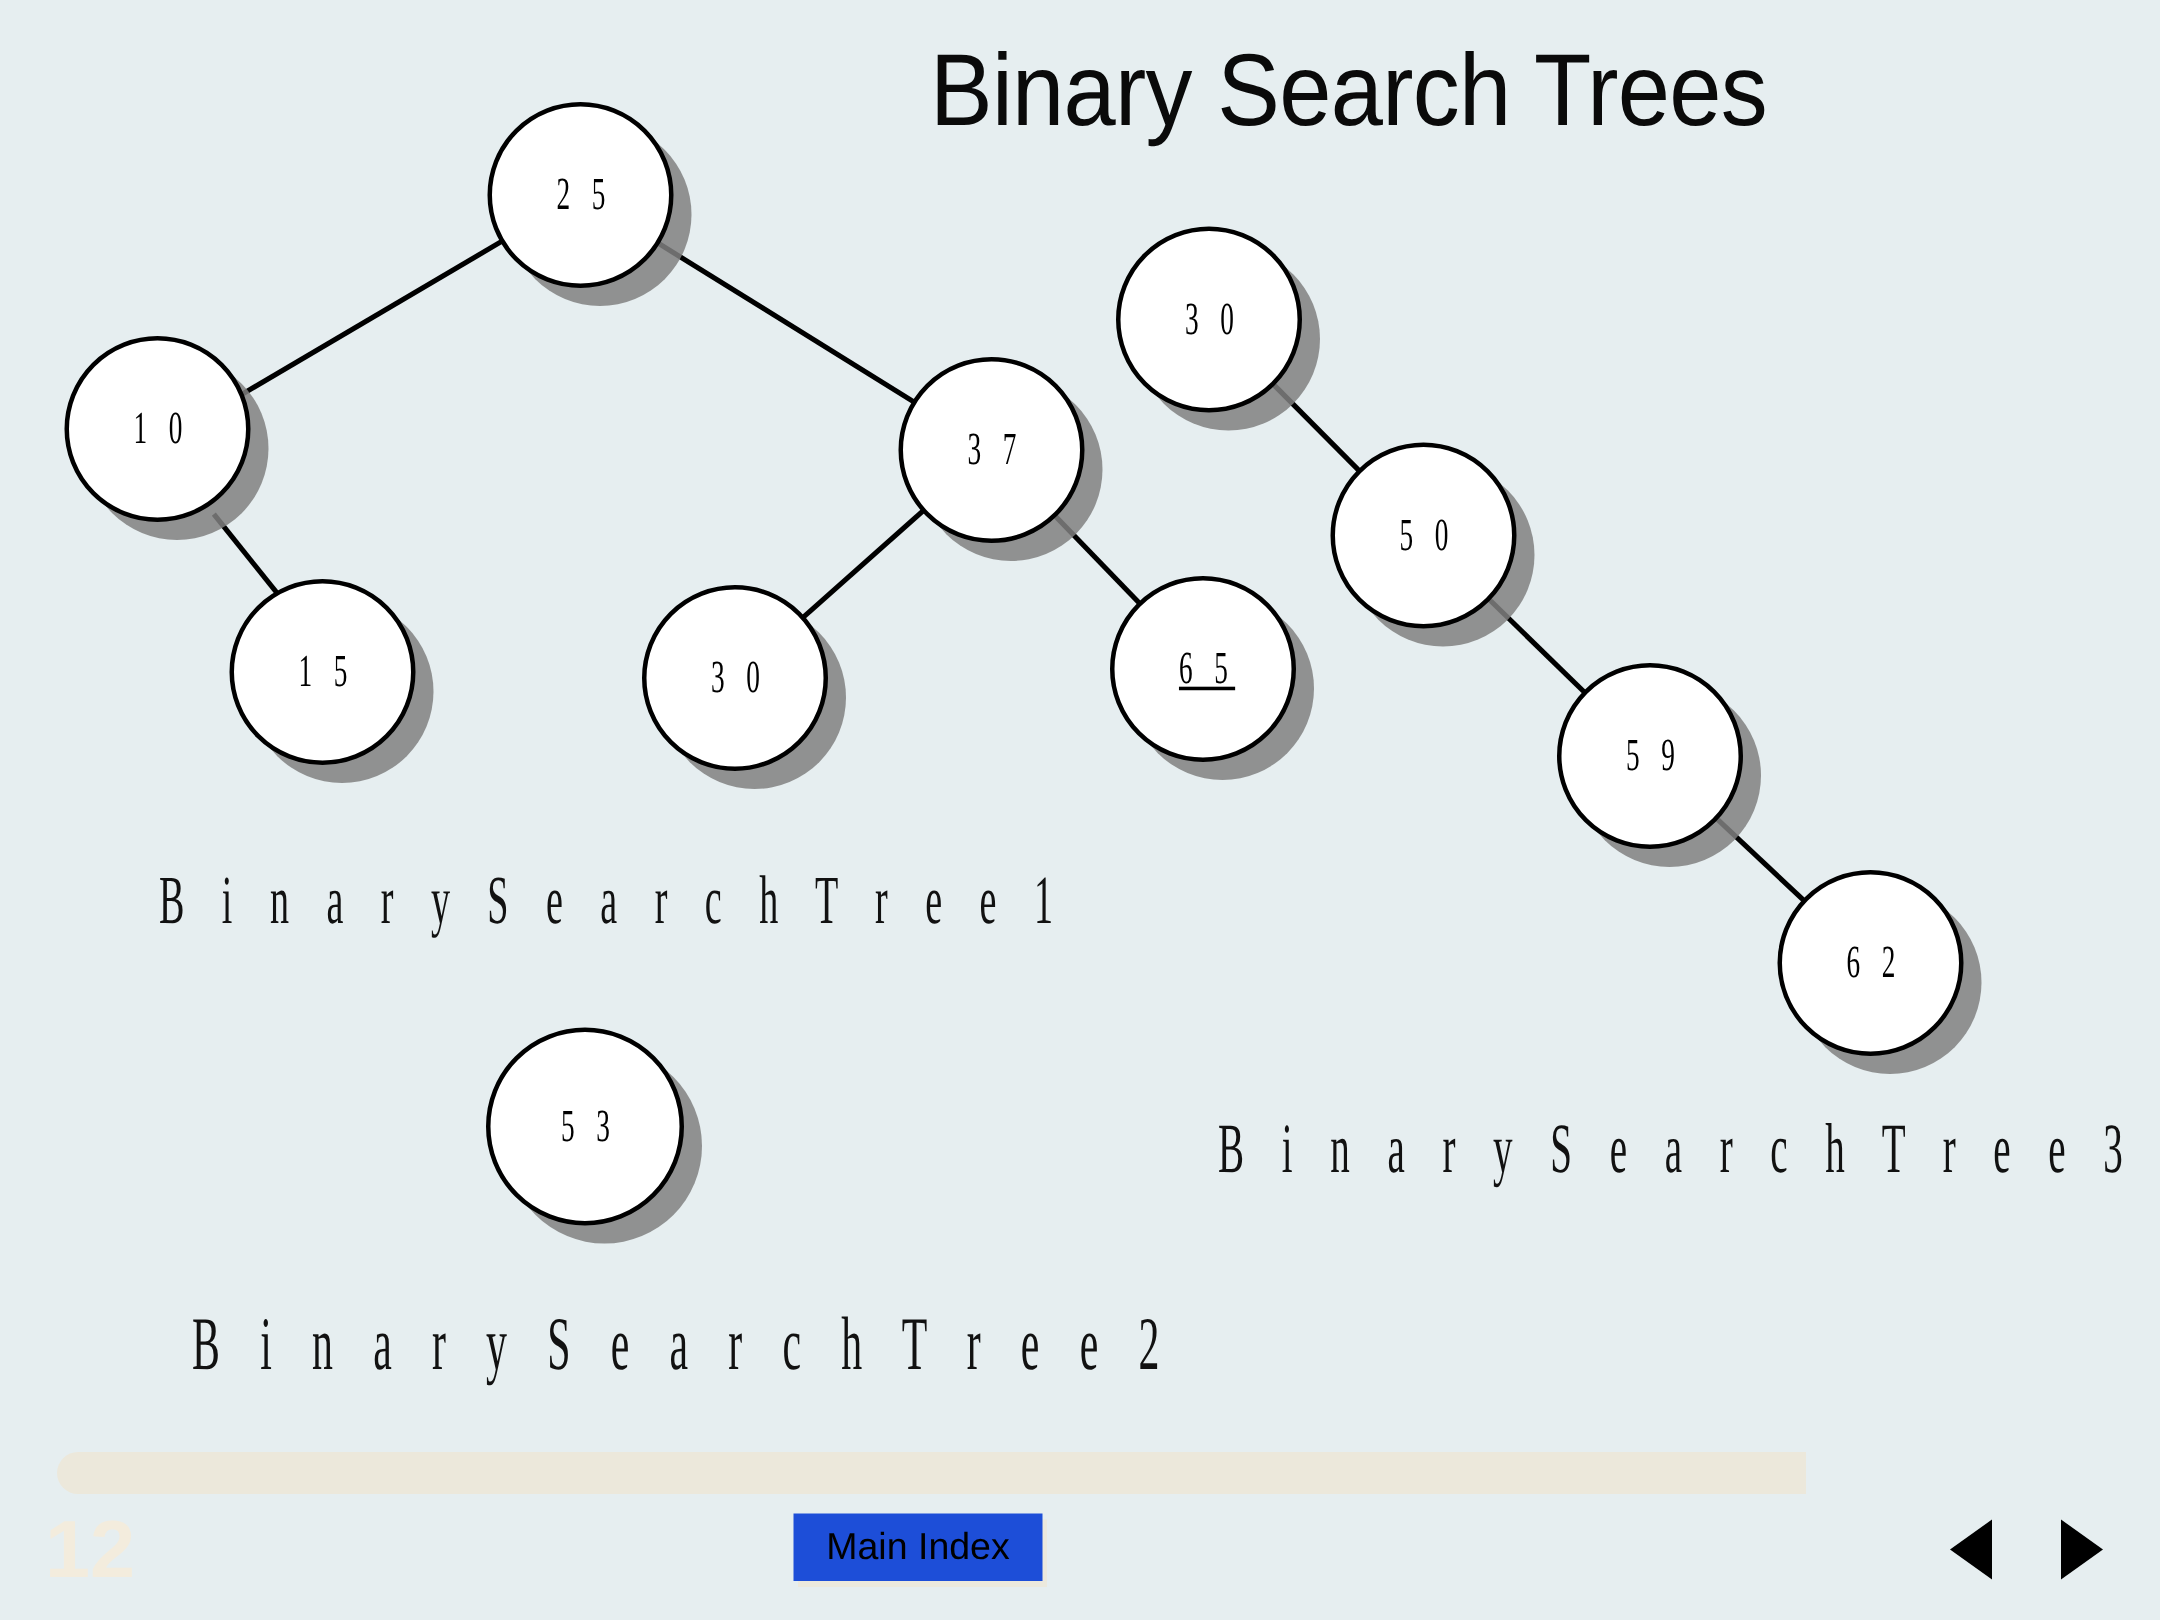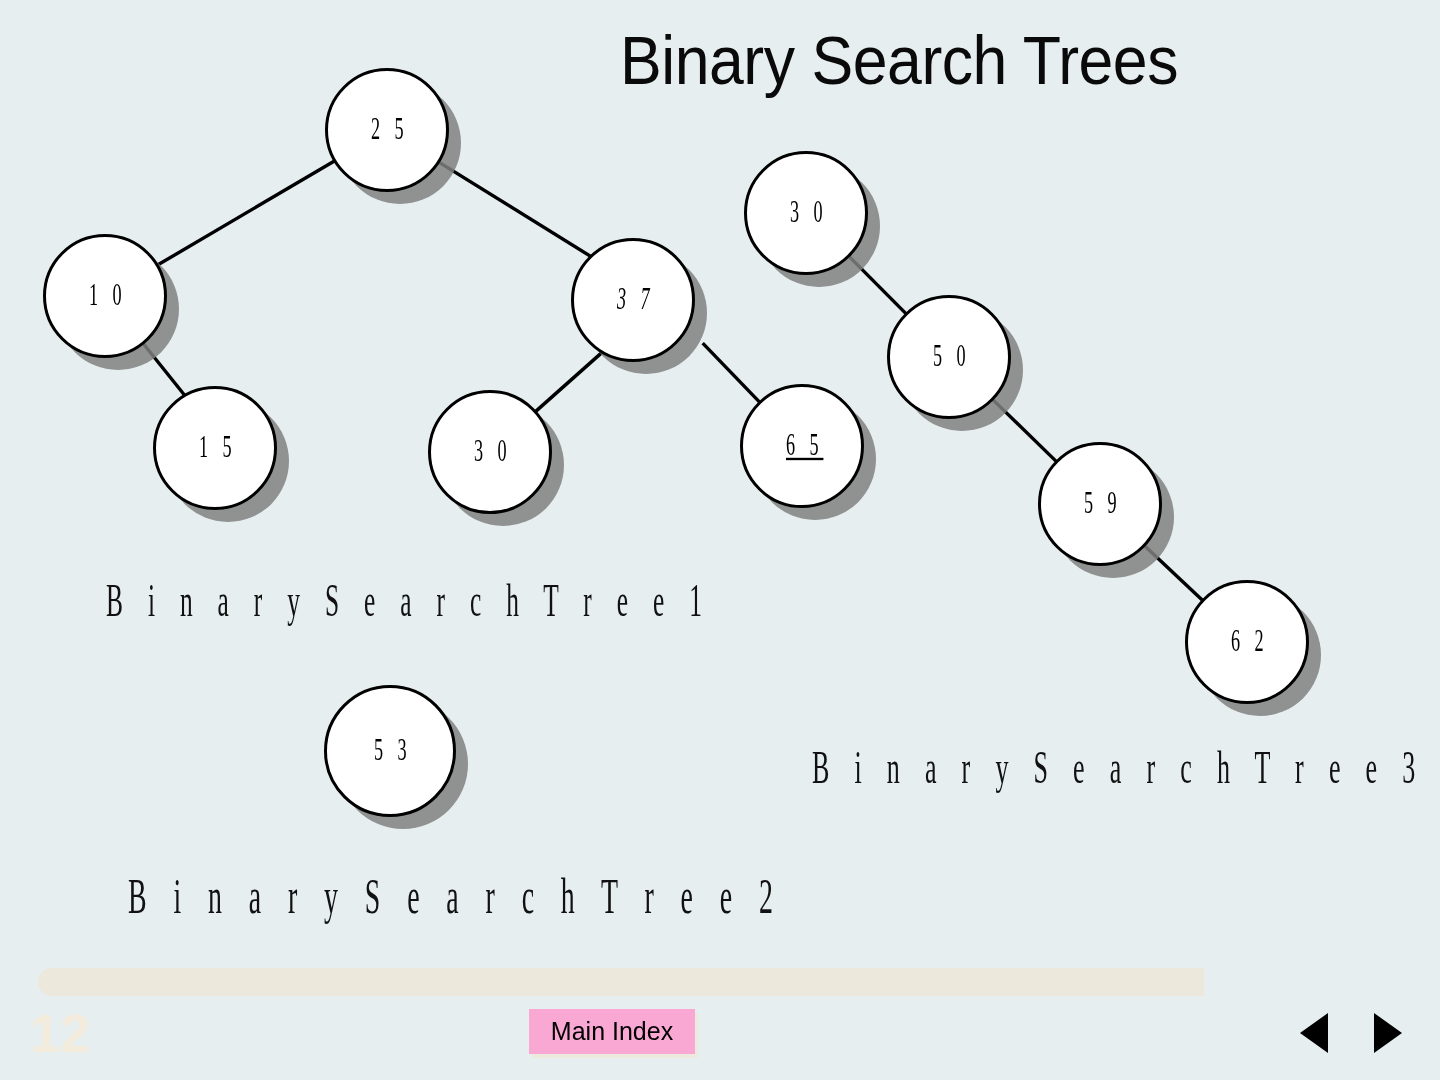--- a/index.html
+++ b/index.html
@@ -114,21 +114,21 @@
     font-family: "Liberation Sans", sans-serif;
     font-size: 54px;
     font-weight: bold;
     color: #f3ecdd;
     line-height: 1;
   }
   .nav-button {
     position: absolute;
     top: 1009px;
     height: 45px;
-    background: #f9a8d4;
+    background: #1d4ed8;
     color: #000000;
     font-family: "Liberation Sans Narrow", "Liberation Sans", sans-serif;
     font-size: 25px;
     display: flex;
     align-items: center;
     justify-content: center;
     box-sizing: border-box;
     border: none;
     cursor: pointer;
     box-shadow: 3px 4px 0 rgba(236,232,219,0.95);
@@ -172,27 +172,27 @@
         <line x1="589.1554408789805" y1="339.86183032979517" x2="507.8445591210196" y2="412.13816967020483" class="edge-line"></line>
         <line x1="675.6809460041452" y1="343.1589937347887" x2="733.3190539958548" y2="402.8410062652113" class="edge-line"></line>
         <line x1="821.2783230305563" y1="255.57397563916163" x2="879.7216769694437" y2="314.42602436083837" class="edge-line"></line>
         <line x1="964.9920160369139" y1="398.85315468494264" x2="1030.0079839630862" y2="462.14684531505736" class="edge-line"></line>
         <line x1="1116.744381972696" y1="545.0661545049799" x2="1176.255618027304" y2="600.9338454950201" class="edge-line"></line>
       </svg>
     <div id="node-holder">
         <div class="tree-node" style="left: 298px; top: 68px; width: 124px; height: 124px;">
           <span class="node-label">2 5</span>
         </div>
-        <div class="tree-node" style="left: 16px; top: 234px; width: 124px; height: 124px;">
+        <div class="tree-node" style="left: 16px; top: 224px; width: 124px; height: 124px;">
           <span class="node-label">1 0</span>
         </div>
         <div class="tree-node" style="left: 126px; top: 386px; width: 124px; height: 124px;">
           <span class="node-label">1 5</span>
         </div>
-        <div class="tree-node" style="left: 544px; top: 238px; width: 124px; height: 124px; font-style: italic;">
+        <div class="tree-node" style="left: 572px; top: 238px; width: 124px; height: 124px;">
           <span class="node-label">3 7</span>
         </div>
         <div class="tree-node" style="left: 401px; top: 390px; width: 124px; height: 124px;">
           <span class="node-label">3 0</span>
         </div>
         <div class="tree-node" style="left: 713px; top: 384px; width: 124px; height: 124px; text-decoration: underline;">
           <span class="node-label">6 5</span>
         </div>
         <div class="tree-node" style="left: 297px; top: 685px; width: 132px; height: 132px; text-align: right;">
           <span class="node-label">5 3</span>

